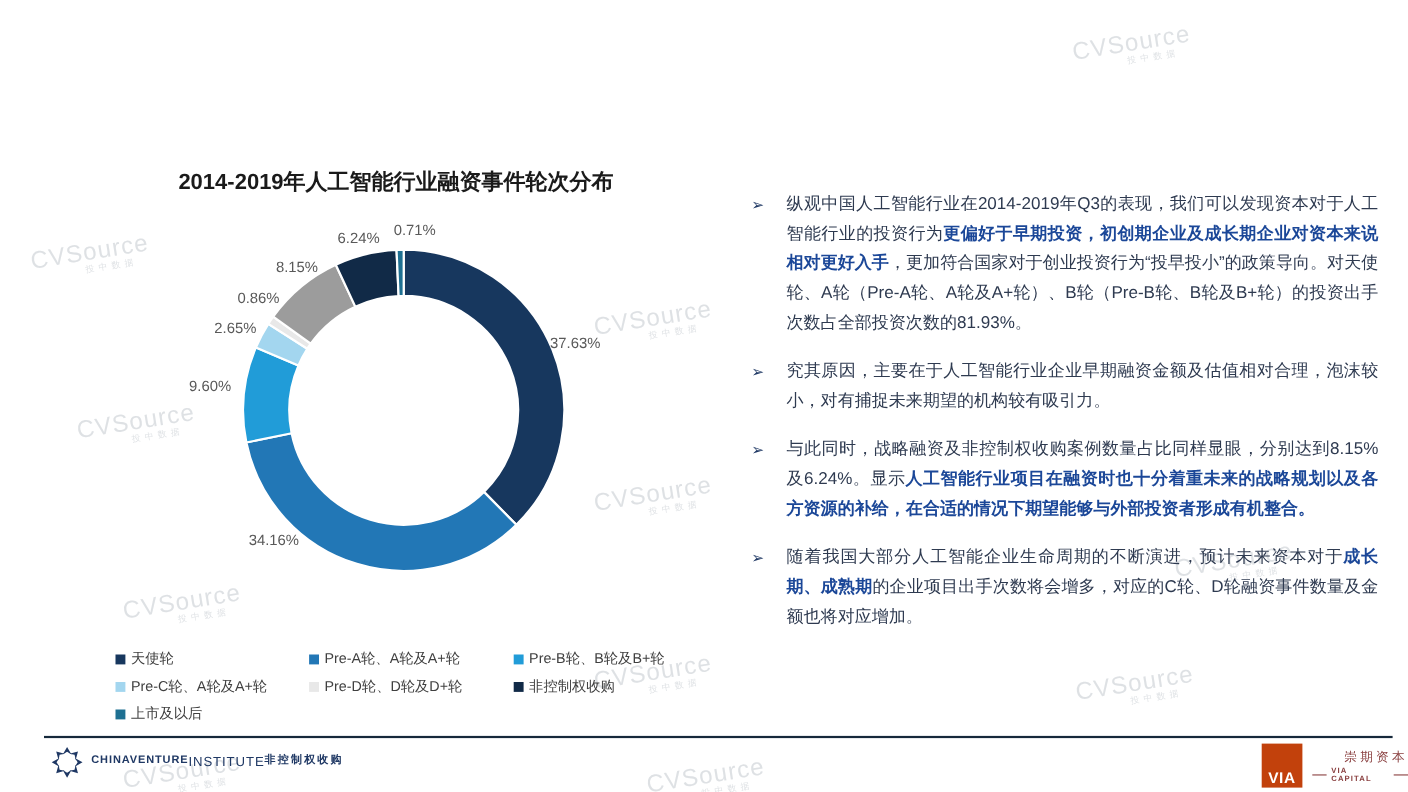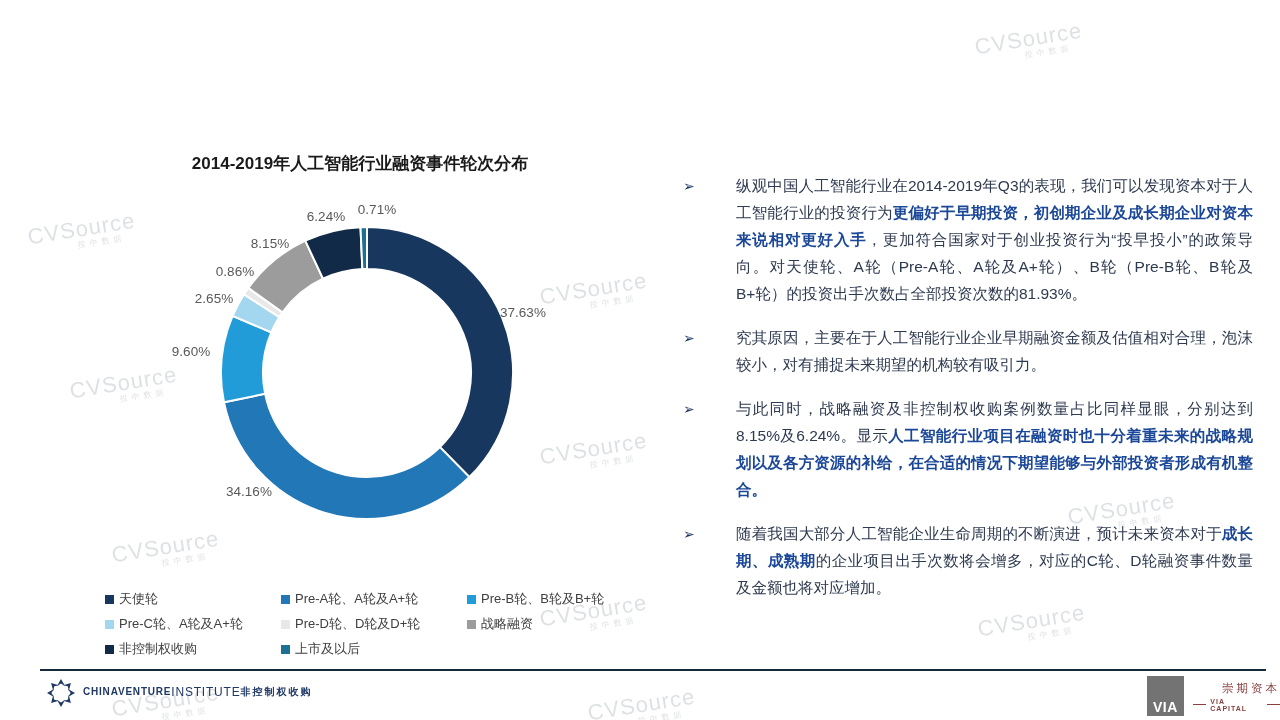--- a/index.html
+++ b/index.html
@@ -14,21 +14,21 @@
     position:absolute;left:45px;top:48px;margin:0;
     font-size:25px;font-weight:bold;color:#101418;letter-spacing:1px;
   }
   .page-subtitle{
     position:absolute;left:45px;top:92px;margin:0;
     font-size:21px;font-weight:bold;color:#17489B;letter-spacing:1px;
   }
   
   .chart-title{
     position:absolute;left:110px;top:152px;width:500px;
-    text-align:center;font-size:17px;font-weight:bold;color:#1a1a1a;
+    text-align:center;font-size:20px;font-weight:bold;color:#1a1a1a;
   }
   #donut-svg{position:absolute;left:100px;top:190px;}
   .pct-label{font-size:13.5px;fill:#595959;}
   
   .legend{
     position:absolute;left:105px;top:546px;width:575px;
     display:grid;grid-template-columns:176px 186px auto;
     grid-row-gap:7px;font-size:13px;color:#404040;margin-top:44px;
   }
   .legend-item{display:flex;align-items:center;gap:5px;white-space:nowrap;}
@@ -43,37 +43,36 @@
     display:flex;flex-direction:column;gap:17px;
   }
   .bullet{display:flex;}
   .bullet-marker{
     flex:0 0 32px;color:#1F3864;font-size:14px;line-height:27px;
     padding-top:1px;
   }
   .bullet-text{
     flex:1;font-size:15.5px;line-height:27px;color:#2E3A50;
     text-align:justify;
-    margin-left:21px;
   }
   .bullet-text b{color:#1B4798;}
   
   .footer-line{position:absolute;left:40px;top:669px;width:1226px;height:2px;background:#16293B;}
   .footer-left{position:absolute;left:45px;top:677px;display:flex;align-items:center;gap:6px;color:#1F3864;}
   .cv-logo-text{display:flex;flex-direction:row;line-height:1.15;justify-content:flex-end;}
   .cv-line1{font-size:10px;letter-spacing:0.8px;font-weight:bold;}
   .cv-line2{font-size:12px;letter-spacing:0.8px;font-weight:normal;}
   .cv-line3{font-size:10px;font-weight:bold;letter-spacing:2px;}
   .page-number{
     position:absolute;left:0;right:0;top:685px;text-align:center;
     font-size:13px;color:#333333;
   }
   .footer-right{position:absolute;left:1147px;top:676px;display:flex;align-items:center;gap:9px;}
   .via-square{
-    width:38px;height:40px;background:#737373;display:flex;
+    width:38px;height:40px;background:#c2410c;display:flex;
     align-items:flex-end;justify-content:center;
   }
   .via-square span{color:#ffffff;font-weight:bold;font-size:14px;line-height:1;padding-bottom:2px;letter-spacing:0.5px;}
   .via-text{display:flex;flex-direction:column;align-items:flex-end;color:#8A4040;}
   .via-cn{font-size:11.5px;letter-spacing:3px;font-family:"Liberation Serif","DejaVu Serif",serif;}
   .via-en{font-size:7px;letter-spacing:1px;margin-top:2px;display:flex;align-items:center;gap:4px;font-weight:bold;}
   .via-en::before,.via-en::after{content:"";display:inline-block;width:14px;height:1px;background:#8A4040;}
   
   .wm{
     position:absolute;transform:rotate(-9deg);color:#bfc5cb;opacity:0.5;
@@ -169,24 +168,20 @@
       </div>
       <div class="legend-item">
         <span class="legend-swatch" style="background: rgb(163, 214, 239);"></span>
         <span>Pre-C轮、A轮及A+轮</span>
       </div>
       <div class="legend-item">
         <span class="legend-swatch" style="background: rgb(232, 232, 232);"></span>
         <span>Pre-D轮、D轮及D+轮</span>
       </div>
       <div class="legend-item">
-        <span class="legend-swatch" style="background: rgb(156, 156, 156);"></span>
-        <span>战略融资</span>
-      </div>
-      <div class="legend-item">
         <span class="legend-swatch" style="background: rgb(17, 42, 71);"></span>
         <span>非控制权收购</span>
       </div>
       <div class="legend-item">
         <span class="legend-swatch" style="background: rgb(30, 112, 146);"></span>
         <span>上市及以后</span>
       </div>
     </div>
 
   <div class="text-panel" id="bullets">

